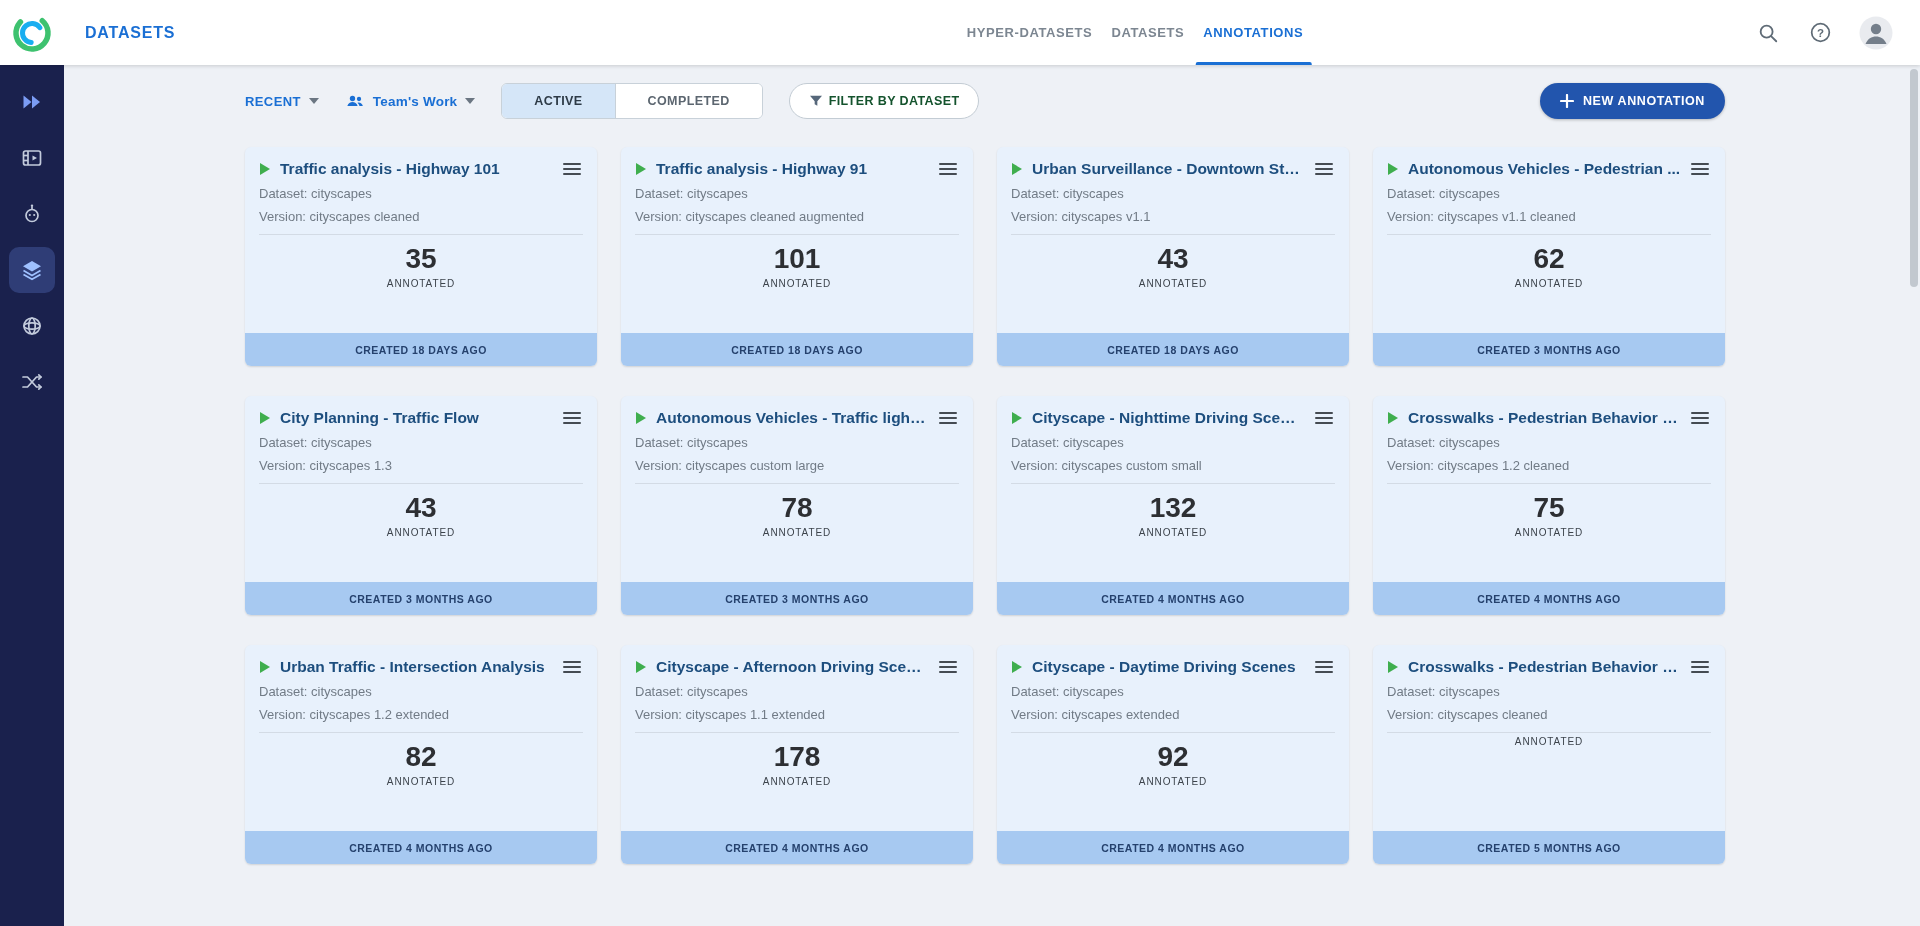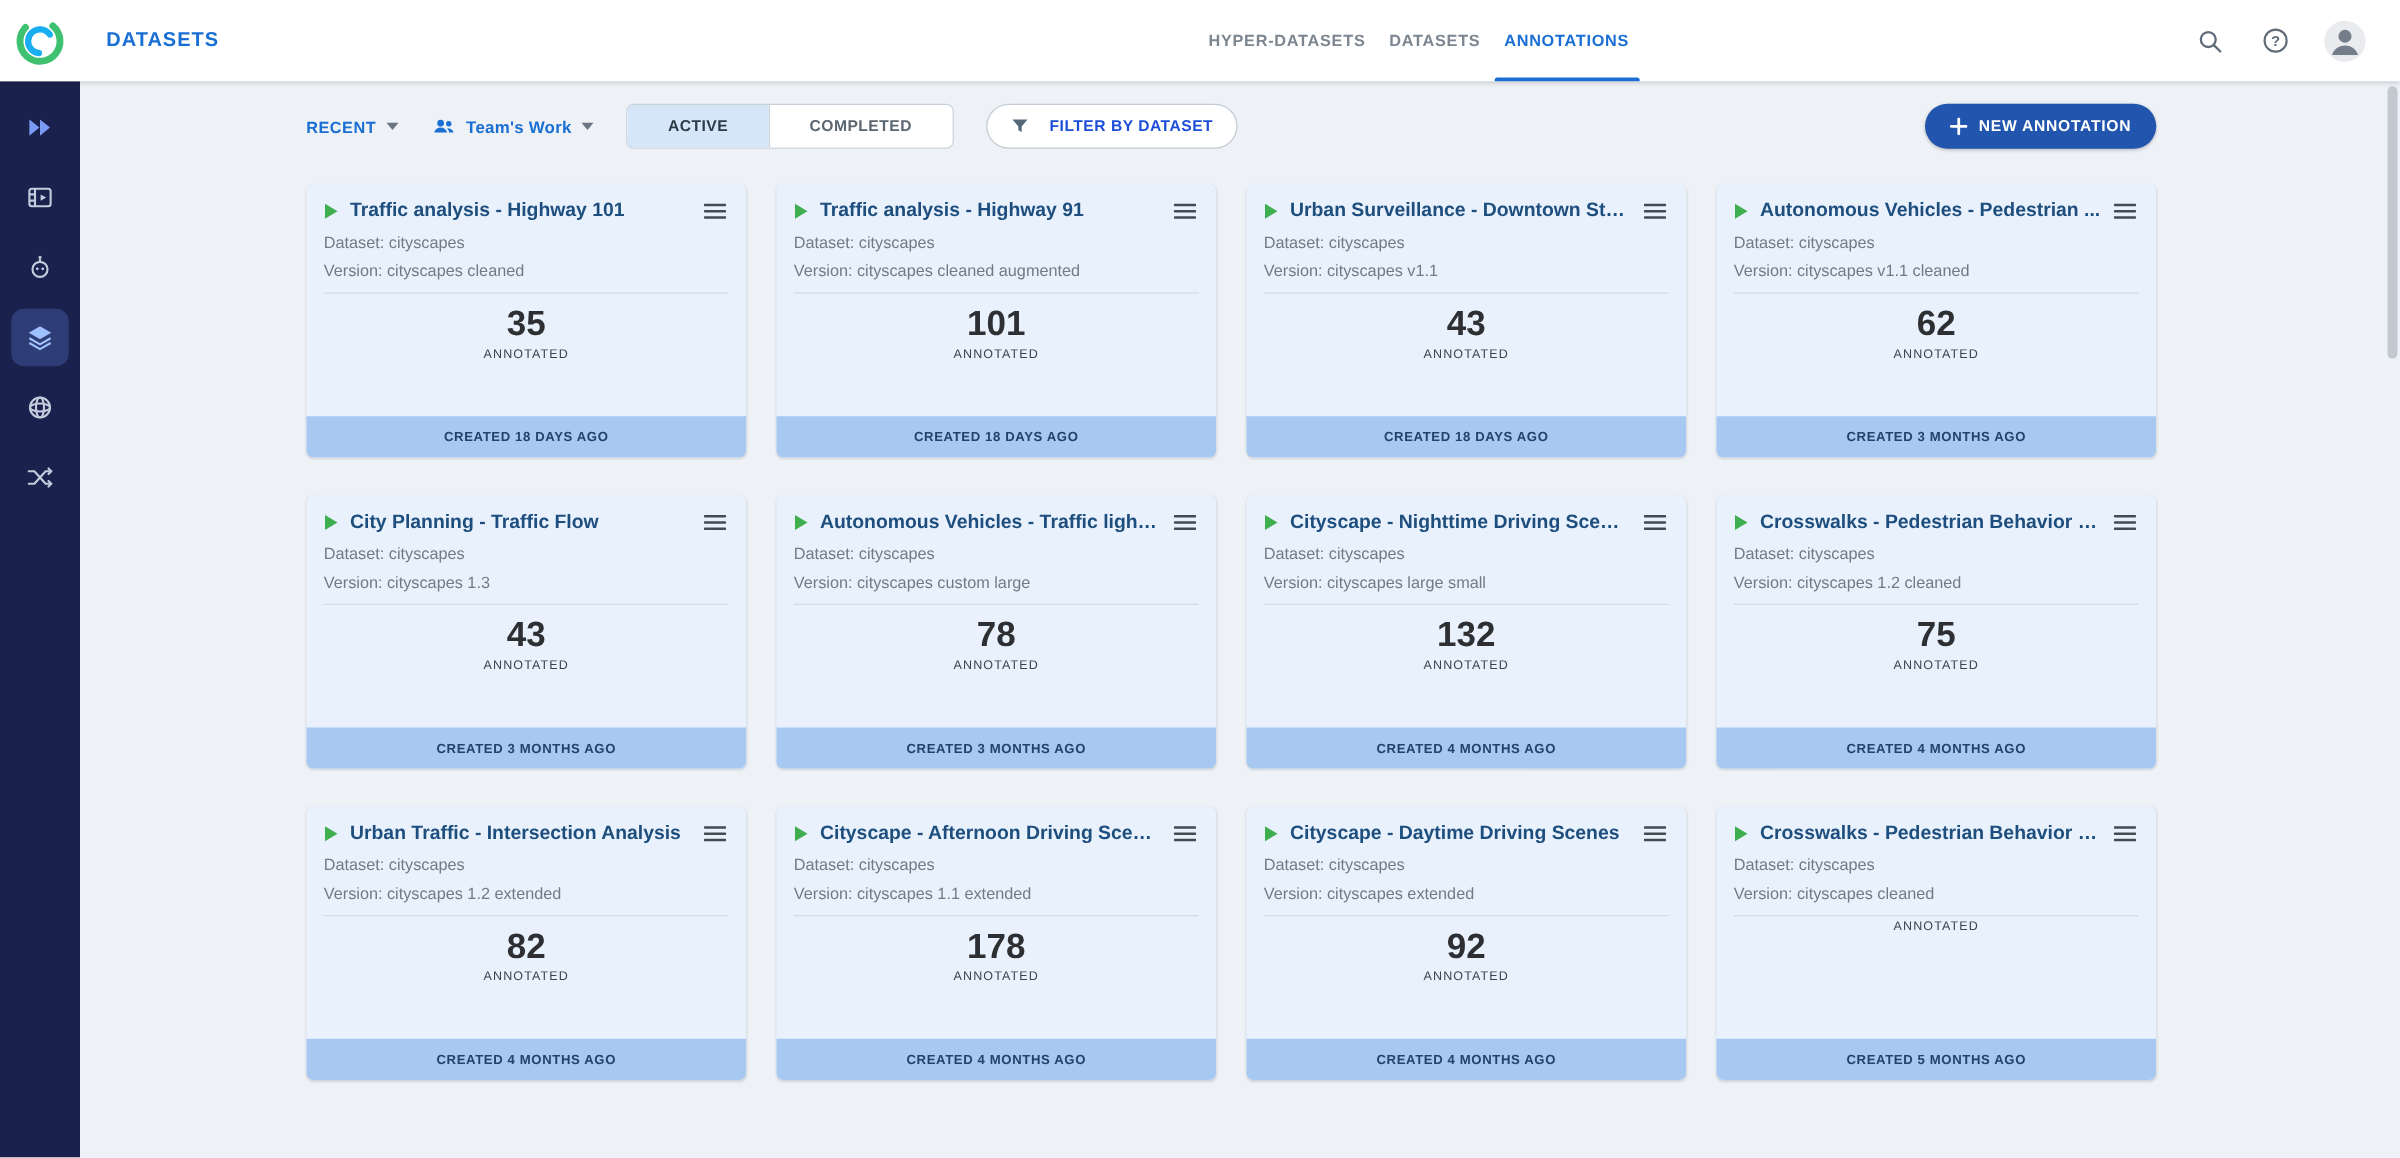--- a/index.html
+++ b/index.html
@@ -36,21 +36,21 @@
 
   
   .content{position:absolute;top:65px;left:64px;right:0;bottom:0;padding:16px 195px 40px 181px;overflow:hidden;background:var(--page-bg,#eef1f6);}
   .toolbar{display:flex;align-items:center;gap:26px;height:40px;margin-bottom:26px;}
   .text-btn{display:flex;align-items:center;gap:8px;background:none;border:none;cursor:pointer;color:var(--accent);font-family:inherit;font-size:13px;font-weight:700;letter-spacing:.4px;padding:0;}
   .scope-btn{font-weight:600;font-size:13.5px;letter-spacing:.2px;}
   .segmented{display:flex;height:36px;border:1px solid #c8d1d9;border-radius:6px;overflow:hidden;background:#fff;}
   .seg{border:none;background:#fff;padding:0 32px;font-family:inherit;font-size:12.5px;font-weight:600;letter-spacing:.4px;color:#5c6670;cursor:pointer;}
   .seg + .seg{border-left:1px solid #c8d1d9;}
   .seg.selected{background:#d5e6f8;color:#2e3b47;}
-  .filter-btn{display:flex;align-items:center;gap:16px;height:36px;padding:0 18px;border:1px solid #c3ccd4;border-radius:18px;background:#fff;font-family:inherit;font-size:12.5px;font-weight:600;letter-spacing:.4px;color:#1d4ed8;cursor:pointer;}
+  .filter-btn{display:flex;align-items:center;gap:5px;height:36px;padding:0 18px;border:1px solid #c3ccd4;border-radius:18px;background:#fff;font-family:inherit;font-size:12.5px;font-weight:600;letter-spacing:.4px;color:#14532d;cursor:pointer;}
   .toolbar-spacer{flex:1;}
   .new-btn{display:flex;align-items:center;gap:9px;height:36px;padding:16px 20px;border:none;border-radius:18px;background:var(--primary-button,#2255ad);color:#fff;font-family:inherit;font-size:12.5px;font-weight:700;letter-spacing:.6px;cursor:pointer;box-shadow:0 1px 3px rgba(0,0,0,.25);}
 
   
   .cards-grid{display:grid;grid-template-columns:repeat(4,1fr);column-gap:24px;row-gap:30px;}
   .card{background:var(--card-bg,#e8f1fc);border-radius:6px;height:219px;display:flex;flex-direction:column;overflow:hidden;box-shadow:0 1px 2px rgba(0,0,0,.13);cursor:pointer;}
   .card-body{padding:13px 14px 0;display:flex;flex-direction:column;flex:1;}
   .card-head{display:flex;align-items:center;gap:8px;}
   .play-wrap{flex:0 0 13px;display:flex;align-items:center;}
   .card-title{flex:1;min-width:0;margin:0;font-size:15.5px;font-weight:700;color:#1d4e7e;white-space:nowrap;overflow:hidden;text-overflow:ellipsis;}
@@ -371,21 +371,21 @@
             <h3 class="card-title">Cityscape - Nighttime Driving Scenes</h3>
             <button class="card-menu">
               <svg width="18" height="14" viewBox="0 0 18 14" stroke="currentColor" stroke-width="2" stroke-linecap="round">
                 <line x1="1" y1="2" x2="17" y2="2"></line>
                   <line x1="1" y1="7" x2="17" y2="7"></line>
                   <line x1="1" y1="12" x2="17" y2="12"></line>
               </svg>
             </button>
           </div>
           <div class="card-meta">Dataset: cityscapes</div>
-          <div class="card-meta">Version: cityscapes large small</div>
+          <div class="card-meta">Version: cityscapes custom small</div>
           <div class="card-divider"></div>
           <div class="card-count">132</div>
           <div class="card-count-label">ANNOTATED</div>
         </div>
         <div class="card-footer">CREATED 4 MONTHS AGO</div>
       </article>
 
       <article class="card">
         <div class="card-body">
           <div class="card-head">

